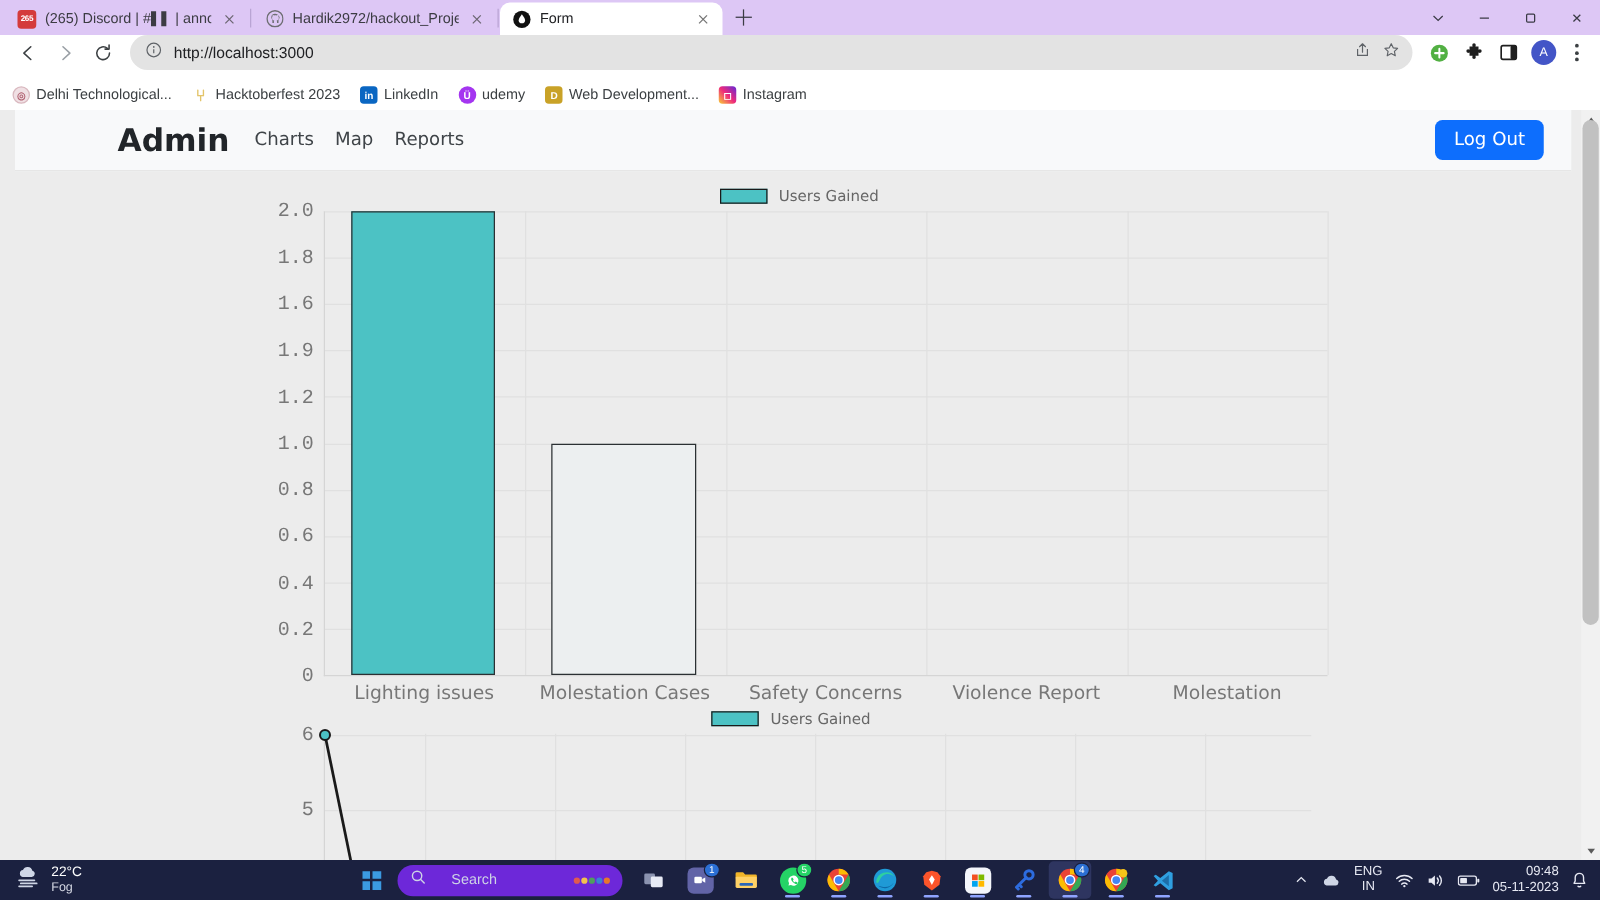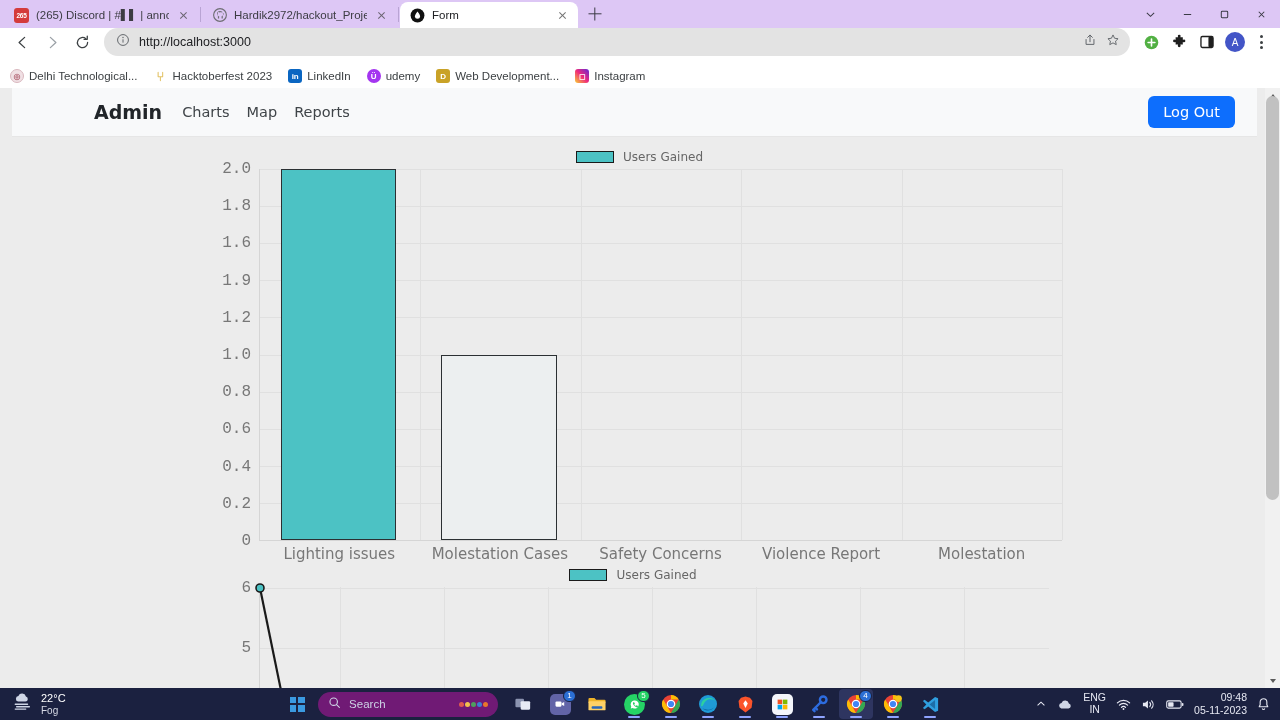--- a/index.html
+++ b/index.html
@@ -99,21 +99,21 @@
     position: absolute; left: 0; top: 88px; width: 1280px; height: 600px;
     background: #ececec; overflow: hidden;
   }
   .page { position: absolute; left: 12px; top: 0; width: 1245px; height: 600px; background: #ececec; }
 
   
   .appnav {
     height: 49px; background: #f8f9fa; display: flex; align-items: center;
     padding: 0 22px 0 82px; border-bottom: 1px solid #e6e6e6;
   }
-  .brand { font-family: "DejaVu Sans", sans-serif; font-size: 19px; font-weight: bold; color: #212529; margin-right: 20px; }
+  .brand { font-family: "DejaVu Sans", sans-serif; font-size: 25px; font-weight: bold; color: #212529; margin-right: 20px; }
   .navlink { font-family: "DejaVu Sans", sans-serif; font-size: 14.5px; color: #3f4448; margin-right: 17px; }
   .logout {
     margin-left: auto; background: #0d6efd; color: #fff; border: none;
     border-radius: 6px; padding: 8px 15px; font-size: 14.5px;
     font-family: "DejaVu Sans", sans-serif;
   }
 
   
   .chart-block { position: relative; width: 100%; }
   .legend { display: flex; align-items: center; justify-content: center; gap: 9px; height: 24px; }
@@ -161,22 +161,22 @@
   }
   .tb-weather { display: flex; align-items: center; gap: 7px; padding-left: 12px; width: 240px; }
   .weather-txt { line-height: 1.15; }
   .weather-temp { font-size: 11px; }
   .weather-cond { font-size: 10px; color: #d6d9e4; }
   .tb-center { display: flex; align-items: center; gap: 3px; margin: 0 auto; }
   .win-logo { width: 26px; height: 26px; display: flex; align-items: center; justify-content: center; }
   .win-grid { width: 15px; height: 15px; display: grid; grid-template-columns: 1fr 1fr; grid-template-rows: 1fr 1fr; gap: 2px; }
   .win-grid i { background: #3b9ae1; display: block; }
   .searchbox {
-    display: flex; align-items: center; gap: 8px; height: 25px;
-    background: #701a75; border-radius: 13px; padding: 0 10px; width: 180px;
+    display: flex; align-items: center; gap: 20px; height: 25px;
+    background: #6d28d9; border-radius: 13px; padding: 0 10px; width: 180px;
     margin: 0 5px; position: relative;
   }
   .search-text { font-size: 11.5px; color: #cdd2e5; flex: 1 1 auto; }
   .search-dots { display: flex; gap: 1px; align-items: center; }
   .search-dots i { width: 5px; height: 5px; border-radius: 50%; display: block; }
   .tbapp {
     width: 34px; height: 30px; display: flex; align-items: center; justify-content: center;
     position: relative; border-radius: 4px;
   }
   .tbapp.running::after {

